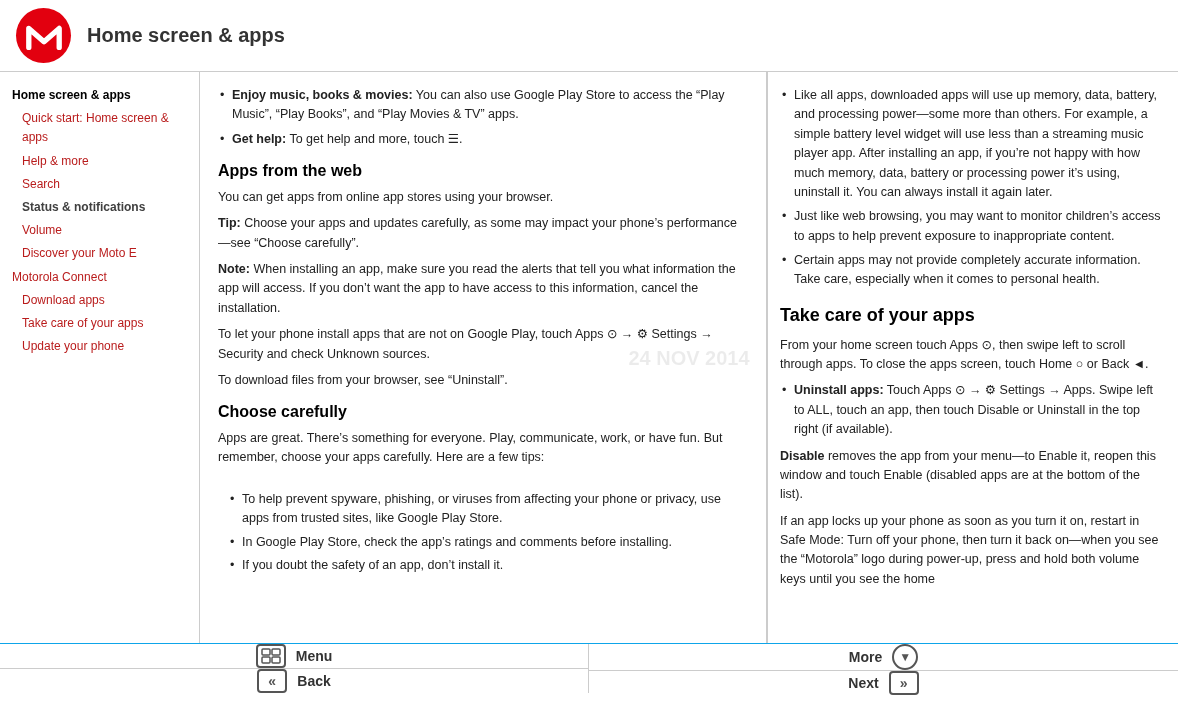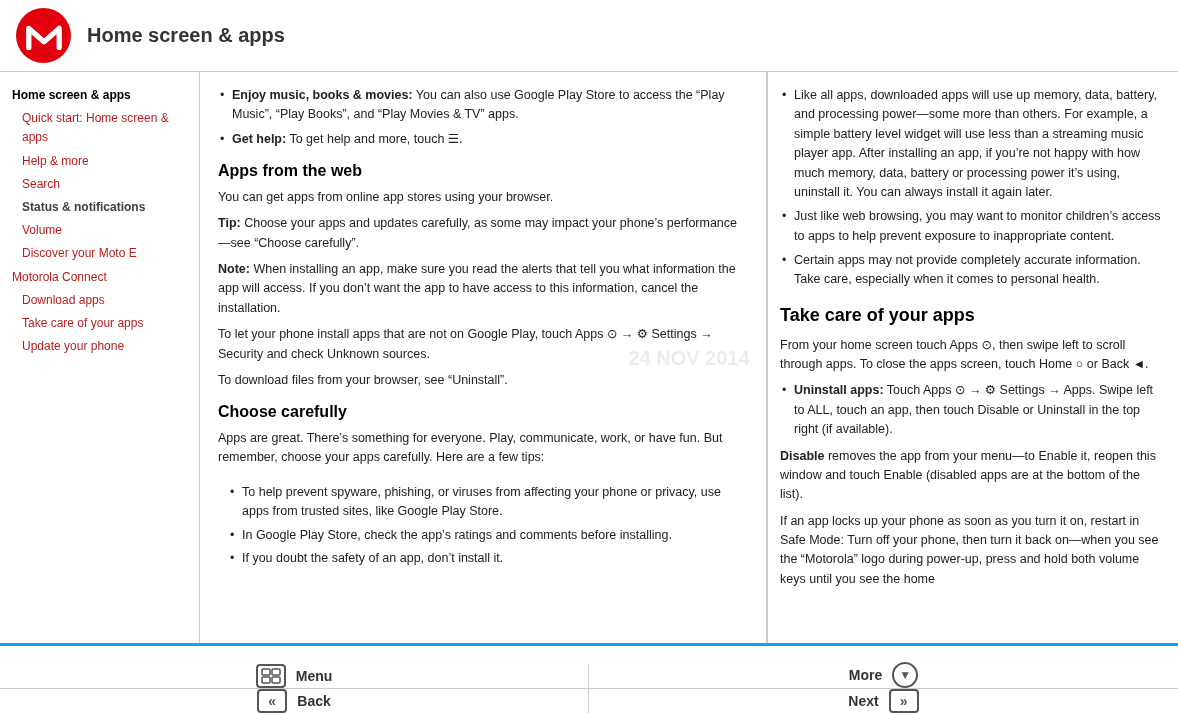--- a/index.html
+++ b/index.html
@@ -141,21 +141,21 @@
     }
     .bullet-list li::before {
       content: "•";
       position: absolute;
       left: 2px;
     }
 
     .sub-bullet-list {
       list-style: none;
       padding: 0;
-      margin: 15px 0 5px 10px;
+      margin: 22px 0 5px 10px;
     }
     .sub-bullet-list li {
       padding-left: 14px;
       position: relative;
       margin-bottom: 4px;
     }
     .sub-bullet-list li::before {
       content: "•";
       position: absolute;
       left: 2px;
@@ -173,22 +173,22 @@
       font-weight: bold;
       white-space: nowrap;
       pointer-events: none;
       user-select: none;
       z-index: 1;
     }
 
     
     .footer {
       display: flex;
-      align-items: flex-end;
-      border-top: 3px solid #0ea5e9;
+      align-items: flex-start;
+      border-top: 1px solid #0ea5e9;
       background: #fff;
       height: 70px;
       flex-shrink: 0;
     }
     .footer-left {
       display: flex;
       flex-direction: column;
       width: 50%;
       border-right: 1px solid #ccc;
     }

